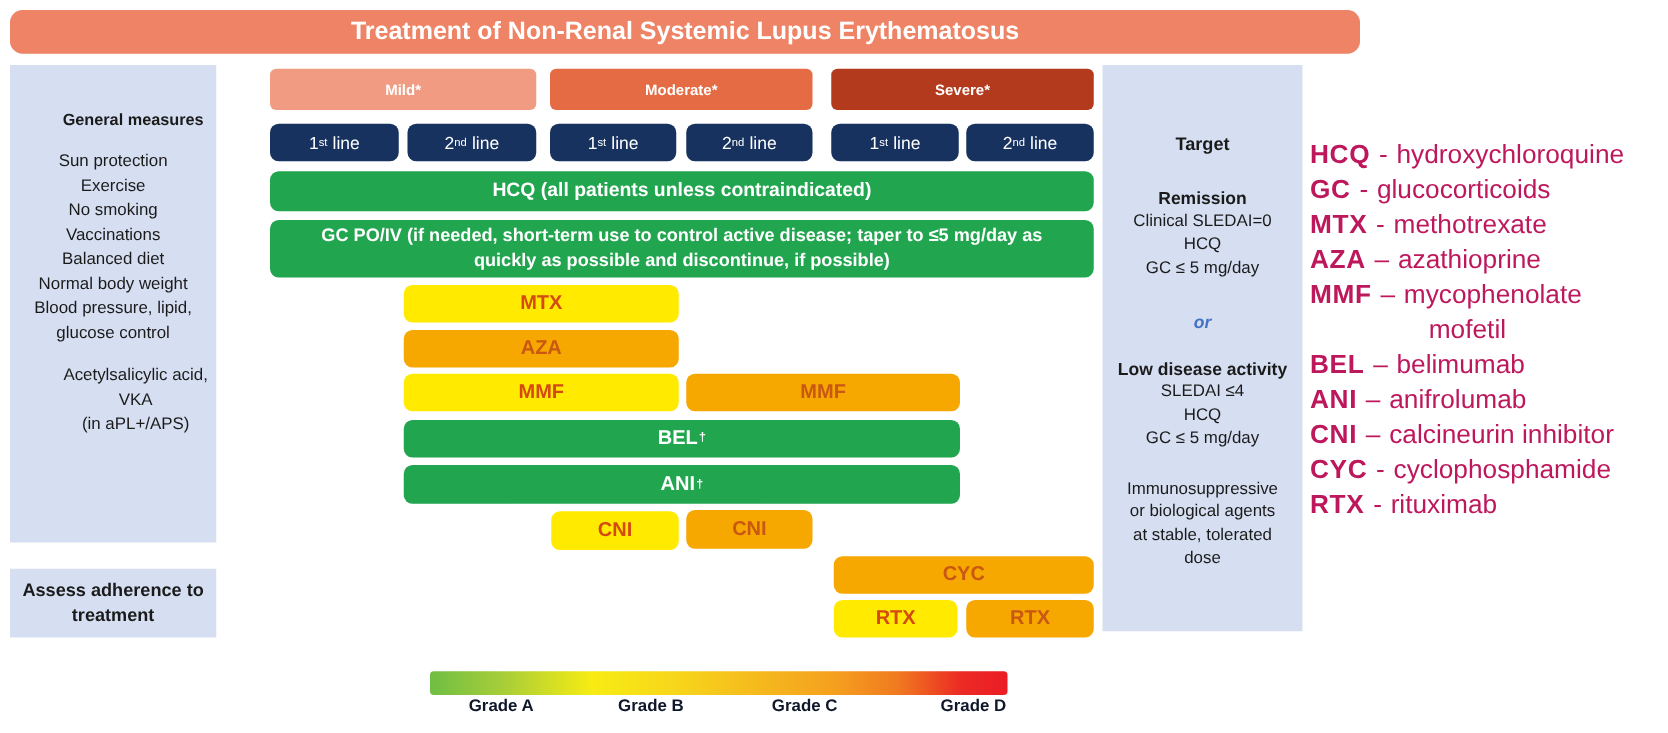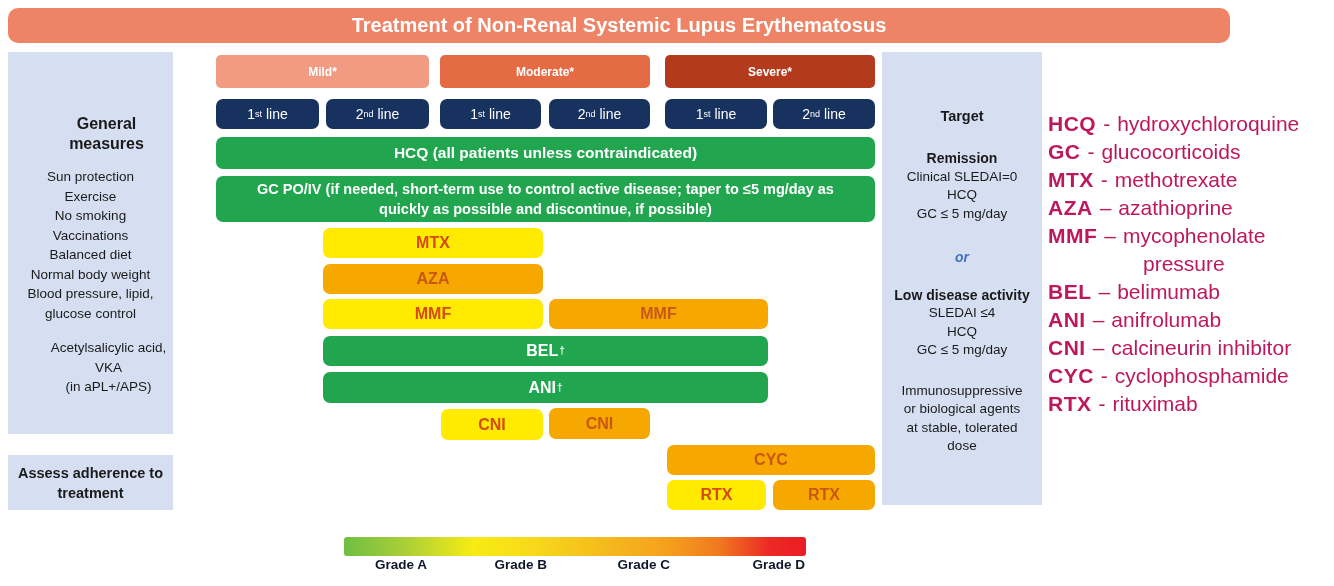--- a/index.html
+++ b/index.html
@@ -1,27 +1,27 @@
 <!DOCTYPE html>
 <html><head>
 <meta charset="utf-8">
 <style>
   html,body{margin:0;padding:0;background:#fff;}
   .canvas{position:relative;width:1334px;height:586px;background:#fff;
           font-family:"Liberation Sans","DejaVu Sans",sans-serif;overflow:hidden;}
 
   
-  .title-bar{position:absolute;left:8px;top:8px;width:1222px;height:35px;border-radius:10px;
+  .title-bar{position:absolute;left:8px;top:8px;width:1080px;height:35px;border-radius:10px;
              background:#EE8365;color:#fff;font-weight:bold;font-size:20px;
              display:flex;align-items:center;justify-content:center;}
 
   
   .panel{position:absolute;background:#D6DFF2;color:#1a1a1a;text-align:center;}
   .panel-general{left:8px;top:52px;width:165px;height:382px;font-size:13.5px;line-height:19.5px;}
-  .panel-general .p-title{padding-top:62px;font-weight:bold;font-size:16px;line-height:20px;margin-left:32px;}
+  .panel-general .p-title{padding-top:34px;font-weight:bold;font-size:13px;line-height:20px;margin-left:32px;}
   .panel-general .grp1{margin-top:13px;}
   .panel-general .grp2{margin-top:15px;padding-left:36px;}
   .panel-adherence{left:8px;top:455px;width:165px;height:55px;font-weight:bold;font-size:14.5px;
                    line-height:20px;display:flex;align-items:center;justify-content:center;padding:0 8px;box-sizing:border-box;}
   .panel-target{left:882px;top:52px;width:160px;height:453px;font-size:13.5px;line-height:18.5px;}
   .panel-target .p-title{padding-top:55px;font-weight:bold;font-size:14.5px;line-height:18px;}
   .panel-target .grp-rem{margin-top:24px;}
   .panel-target .grp-or{margin-top:25px;color:#4472C4;font-weight:bold;font-style:italic;font-size:14px;}
   .panel-target .grp-lda{margin-top:19px;}
   .panel-target .grp-note{margin-top:22px;}
@@ -204,21 +204,21 @@
       <div>at stable, tolerated</div>
       <div>dose</div>
     </div>
   </div>
 
   <div class="abbr-list">
     <div class="abbr-row"><span class="abbr">HCQ</span><span class="sep">-</span><span class="name">hydroxychloroquine</span></div>
     <div class="abbr-row"><span class="abbr">GC</span><span class="sep">-</span><span class="name">glucocorticoids</span></div>
     <div class="abbr-row"><span class="abbr">MTX</span><span class="sep">-</span><span class="name">methotrexate</span></div>
     <div class="abbr-row"><span class="abbr">AZA</span><span class="sep">–</span><span class="name">azathioprine</span></div>
-    <div class="abbr-row"><span class="abbr">MMF</span><span class="sep">–</span><span class="name">mycophenolate</span><div class="line2">pressure</div></div>
+    <div class="abbr-row"><span class="abbr">MMF</span><span class="sep">–</span><span class="name">mycophenolate</span><div class="line2">mofetil</div></div>
     <div class="abbr-row"><span class="abbr">BEL</span><span class="sep">–</span><span class="name">belimumab</span></div>
     <div class="abbr-row"><span class="abbr">ANI</span><span class="sep">–</span><span class="name">anifrolumab</span></div>
     <div class="abbr-row"><span class="abbr">CNI</span><span class="sep">–</span><span class="name">calcineurin inhibitor</span></div>
     <div class="abbr-row"><span class="abbr">CYC</span><span class="sep">-</span><span class="name">cyclophosphamide</span></div>
     <div class="abbr-row"><span class="abbr">RTX</span><span class="sep">-</span><span class="name">rituximab</span></div>
   </div>
 
   <div class="grade-bar"></div>
   <span class="grade-label gl0">Grade A</span>
   <span class="grade-label gl1">Grade B</span>

